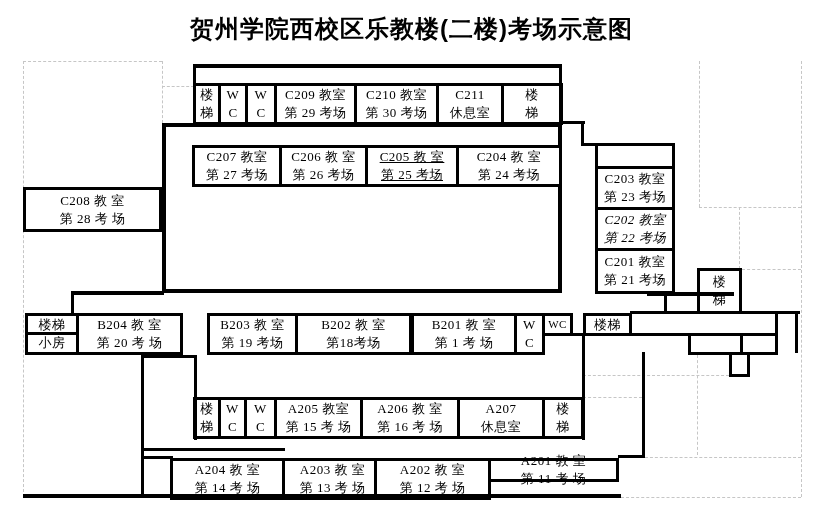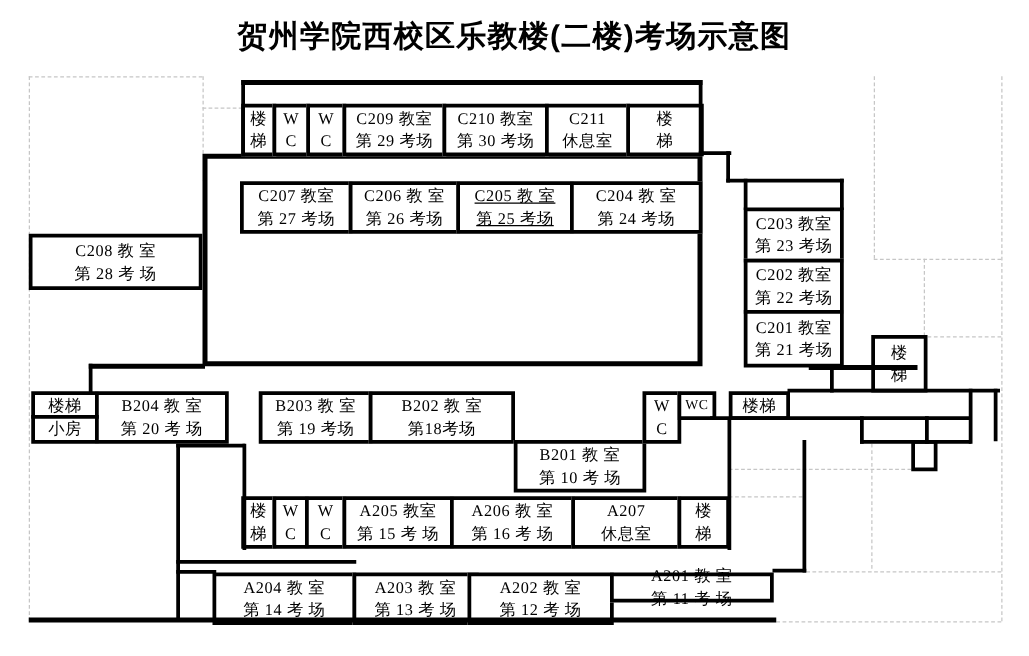--- a/index.html
+++ b/index.html
@@ -92,21 +92,21 @@
       <div class="ln">第 24 考场</div>
     </div>
     <div class="box" style="left: 23px; top: 187px; width: 139px; height: 45px;">
       <div class="ln">C208 教 室</div>
       <div class="ln">第 28 考 场</div>
     </div>
     <div class="box" style="left: 595px; top: 166px; width: 80px; height: 44px;">
       <div class="ln">C203 教室</div>
       <div class="ln">第 23 考场</div>
     </div>
-    <div class="box" style="left: 595px; top: 207px; width: 80px; height: 44px;">
+    <div class="box" style="left: 595px; top: 207px; width: 80px; height: 44px; font-style: italic;">
       <div class="ln">C202 教室</div>
       <div class="ln">第 22 考场</div>
     </div>
     <div class="box" style="left: 595px; top: 248px; width: 80px; height: 46px;">
       <div class="ln">C201 教室</div>
       <div class="ln">第 21 考场</div>
     </div>
     <div class="box" style="left: 25px; top: 313px; width: 54px; height: 42px;">
       <div class="ln">楼梯</div>
       <div class="ln">小房</div>
@@ -116,23 +116,23 @@
       <div class="ln">第 20 考 场</div>
     </div>
     <div class="box" style="left: 207px; top: 313px; width: 91px; height: 42px; text-align: right;">
       <div class="ln">B203 教 室</div>
       <div class="ln">第 19 考场</div>
     </div>
     <div class="box" style="left: 295px; top: 313px; width: 117px; height: 42px;">
       <div class="ln">B202 教 室</div>
       <div class="ln">第18考场</div>
     </div>
-    <div class="box" style="left: 411px; top: 313px; width: 106px; height: 42px; margin-top: 39px;">
+    <div class="box" style="left: 411px; top: 313px; width: 106px; height: 42px;">
       <div class="ln">B201 教 室</div>
-      <div class="ln">第 10 考 场</div>
+      <div class="ln">第 1 考 场</div>
     </div>
     <div class="box" style="left: 514px; top: 313px; width: 31px; height: 42px;">
       <div class="ln">W</div>
       <div class="ln">C</div>
     </div>
     <div class="box" style="left: 542px; top: 313px; width: 31px; height: 23px;">
       <div class="ln sm">WC</div>
     </div>
     <div class="box" style="left: 583px; top: 313px; width: 49px; height: 23px;">
       <div class="ln">楼梯</div>

